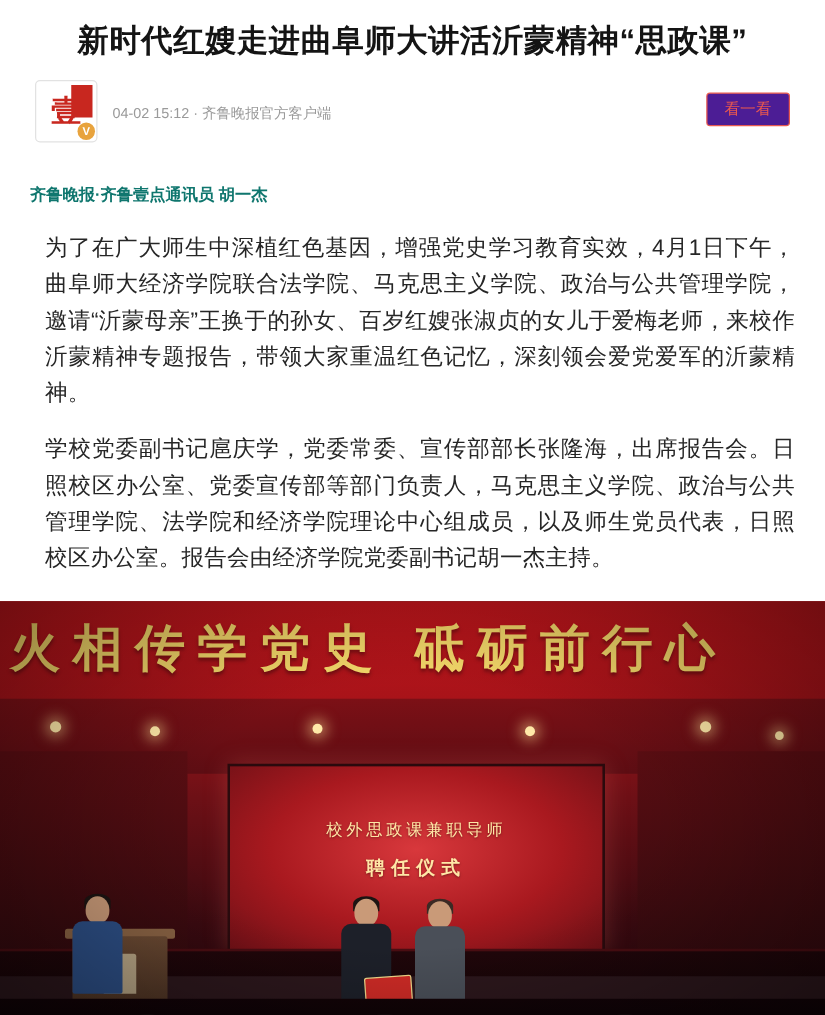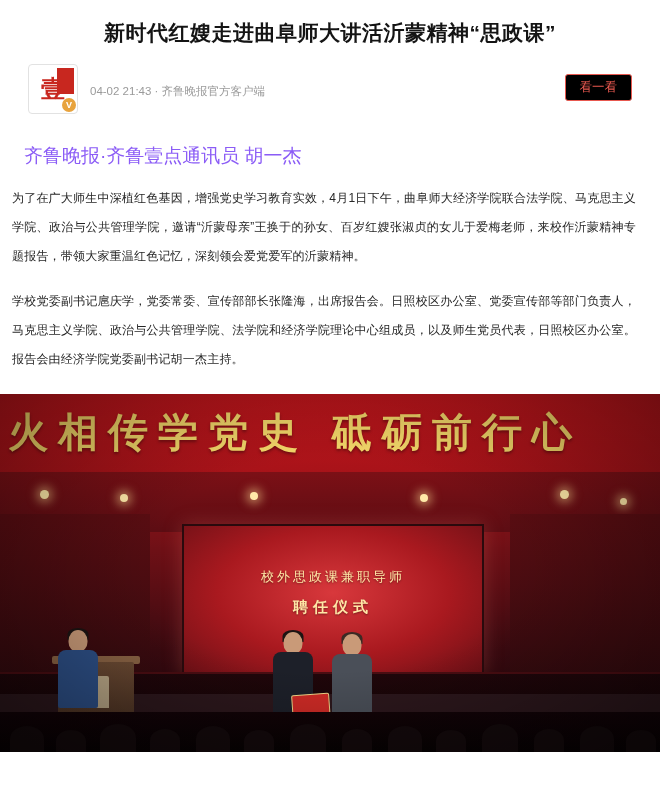--- a/index.html
+++ b/index.html
@@ -14,21 +14,21 @@
     color: #222222;
     overflow: hidden;
   }
   .page {
     width: 660px;
     height: 812px;
     position: relative;
     background: #fff;
   }
   .headline {
-    font-size: 21px;
+    font-size: 25px;
     font-weight: bold;
     color: #141414;
     text-align: center;
     line-height: 30px;
     padding: 18px 28px 0 28px;
     letter-spacing: 0.5px;
   }
   .source-row {
     display: flex;
     align-items: center;
@@ -102,39 +102,39 @@
     color: #9a9a9a;
     line-height: 18px;
     margin-top: 4px;
   }
   .watch-btn {
     position: absolute;
     right: 28px;
     top: 26px;
     border: 1px solid #e8584f;
     color: #e8584f;
-    background: #000000;
+    background: #4c1d95;
     font-size: 12.5px;
     border-radius: 3px;
     padding: 5px 14px;
     cursor: pointer;
     line-height: 15px;
   }
   .byline {
-    font-size: 19px;
-    font-weight: normal;
-    color: #8b5cf6;
+    font-size: 13px;
+    font-weight: bold;
+    color: #0f766e;
     padding: 30px 24px 0 24px;
     line-height: 24px;
   }
   .para {
-    font-size: 12px;
+    font-size: 18px;
     color: #262626;
     line-height: 29px;
-    padding: 16px 24px 0 12px;
+    padding: 16px 24px 0 36px;
     text-align: justify;
     letter-spacing: 0.2px;
   }
   .photo-wrap {
     margin-top: 20px;
     width: 660px;
     height: 358px;
     position: relative;
     overflow: hidden;
     background: #2b0d13;
@@ -343,21 +343,21 @@
 
   <div class="source-row">
     <div class="avatar">
       <div class="avatar-inner">
         <span class="avatar-glyph">壹</span>
       </div>
       <div class="avatar-red-block"></div>
       <div class="avatar-badge">V</div>
     </div>
     <div class="source-text">
-      <div class="source-meta">04-02 21:43 · 齐鲁晚报官方客户端</div>
+      <div class="source-meta">04-02 15:12 · 齐鲁晚报官方客户端</div>
     </div>
     <button class="watch-btn">看一看</button>
   </div>
 
   <div class="byline">齐鲁晚报·齐鲁壹点通讯员 胡一杰</div>
 
   <div class="para">为了在广大师生中深植红色基因，增强党史学习教育实效，4月1日下午，曲阜师大经济学院联合法学院、马克思主义学院、政治与公共管理学院，邀请“沂蒙母亲”王换于的孙女、百岁红嫂张淑贞的女儿于爱梅老师，来校作沂蒙精神专题报告，带领大家重温红色记忆，深刻领会爱党爱军的沂蒙精神。</div>
   <div class="para">学校党委副书记扈庆学，党委常委、宣传部部长张隆海，出席报告会。日照校区办公室、党委宣传部等部门负责人，马克思主义学院、政治与公共管理学院、法学院和经济学院理论中心组成员，以及师生党员代表，日照校区办公室。报告会由经济学院党委副书记胡一杰主持。</div>
 
   <div class="photo-wrap">

